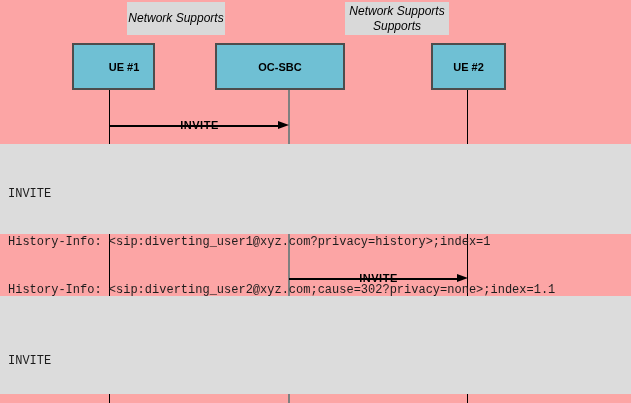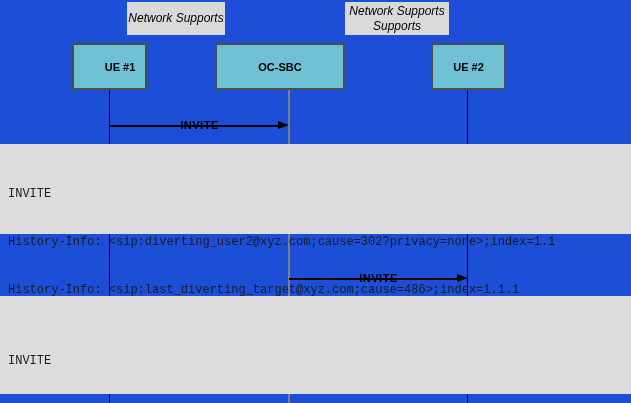--- a/index.html
+++ b/index.html
@@ -1,20 +1,20 @@
 <!DOCTYPE html>
 <html style="--actor-fill: #6fc0d4; --actor-border: #4d4d4d; --panel-fill: #dcdcdc; --annotation-fill: #d9d9d9; --lifeline-ue: #000000; --lifeline-sbc: #808080;"><head>
 <meta charset="utf-8">
 <style>
   html, body { margin: 0; padding: 0; background: #ffffff; }
   .stage {
     position: relative;
     width: 631px;
     height: 403px;
-    background: #1d4ed8;
+    background: #fca5a5;
     font-family: "Liberation Sans", sans-serif;
     overflow: hidden;
   }
 
   
   .annotation {
     position: absolute;
     top: 2px;
     height: 33px;
     background: var(--annotation-fill, #d9d9d9);
@@ -38,21 +38,21 @@
     background: var(--actor-fill, #6fc0d4);
     border: 2px solid var(--actor-border, #4d4d4d);
     box-sizing: border-box;
     display: flex;
     align-items: center;
     justify-content: center;
     font-weight: bold;
     font-size: 11px;
     color: #000;
   }
-  .actor-ue1 { left: 72px;  width: 75px; padding-left: 21px; }
+  .actor-ue1 { left: 72px;  width: 83px; padding-left: 21px; }
   .actor-sbc { left: 215px; width: 130px; }
   .actor-ue2 { left: 431px; width: 75px; }
 
   
   .lifeline { position: absolute; }
   .lifeline.thin  { width: 1px; background: var(--lifeline-ue, #000000); }
   .lifeline.thick { width: 2px; background: var(--lifeline-sbc, #808080); }
   .x-ue1 { left: 109px; }
   .x-sbc { left: 288px; }
   .x-ue2 { left: 467px; }
@@ -145,20 +145,21 @@
   </div>
 
   <div class="arrow arrow-2">
     <div class="shaft"></div>
     <div class="head"></div>
     <div class="msg-label">INVITE</div>
   </div>
 
   <div class="panel panel-1">
     <div>INVITE</div>
+    <div>History-Info: &lt;sip:diverting_user1@xyz.com?privacy=history&gt;;index=1</div>
     <div>History-Info: &lt;sip:diverting_user2@xyz.com;cause=302?privacy=none&gt;;index=1.1</div>
     <div>History-Info: &lt;sip:last_diverting_target@xyz.com;cause=486&gt;;index=1.1.1</div>
   </div>
 
   <div class="panel panel-2">
     <div>INVITE</div>
     <div>Diversion: &lt;sip:diverting_user2@xyz.com&gt;;reason=user-busy; counter=1;privacy=off</div>
     
   </div>
 

